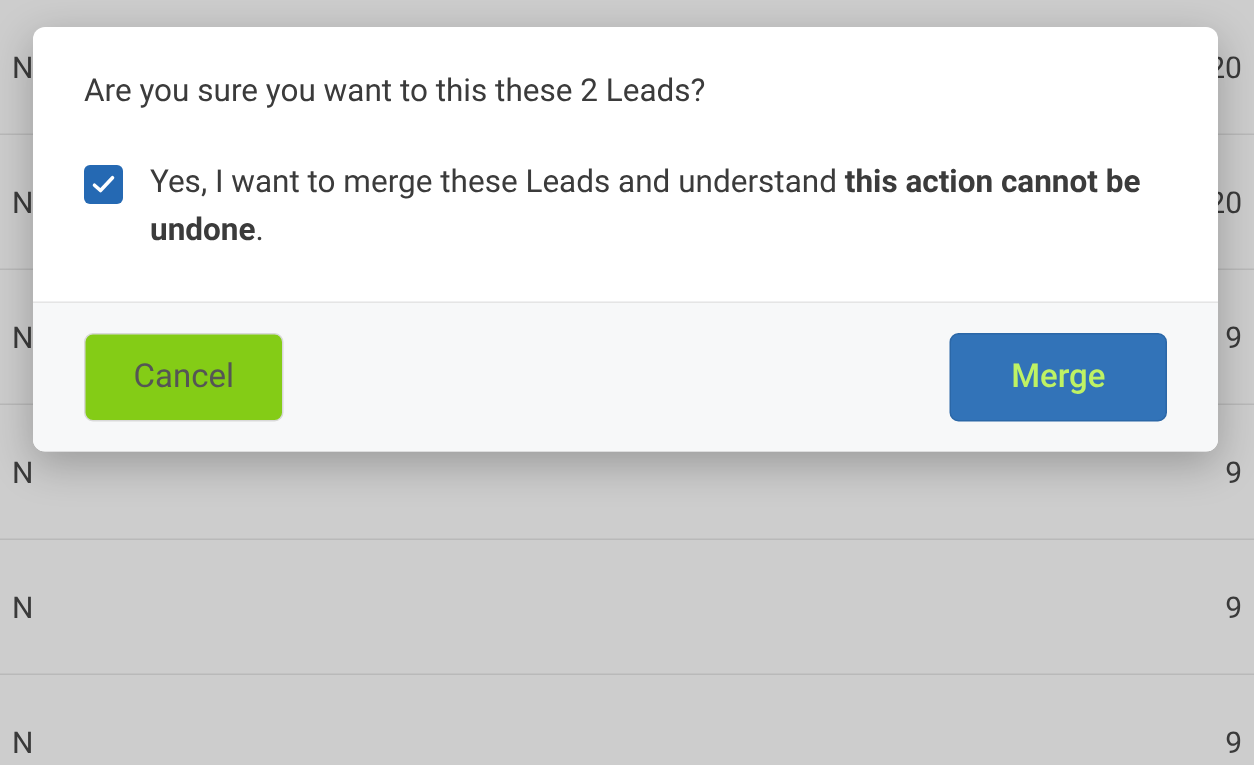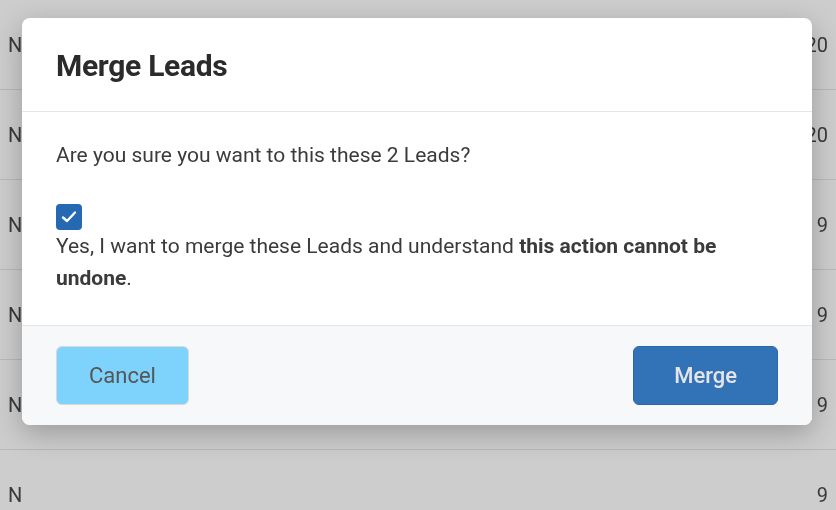--- a/index.html
+++ b/index.html
@@ -58,21 +58,21 @@
       color: #3b3b3b;
       line-height: 1.5;
     }
     .confirm-line {
       margin-bottom: 28px;
     }
     .confirm-line .bold { font-weight: 400; }
     .check-row {
       display: flex;
       align-items: flex-start;
-      flex-direction: column;
+      gap: 18px;
     }
     .checkbox {
       width: 26px;
       height: 26px;
       border-radius: 4px;
       background: #2569b3;
       display: flex;
       align-items: center;
       justify-content: center;
       flex-shrink: 0;
@@ -95,28 +95,28 @@
       align-items: center;
     }
     .btn {
       font-size: 22px;
       border-radius: 6px;
       padding: 16px 32px;
       cursor: pointer;
       font-family: inherit;
     }
     .btn-cancel {
-      background: #7dd3fc;
+      background: #84cc16;
       border: 1px solid #d9d9d9;
       color: #555;
     }
     .btn-merge {
       background: #3273b8;
       border: 1px solid #2b67a7;
-      color: #e5e5e5;
+      color: #bef264;
       font-weight: 500;
       padding: 16px 40px;
     }
   </style>
 </head>
 <body>
 
 <div class="background">
   <div class="bg-row">
     <span class="bg-left">N..</span>
@@ -140,23 +140,20 @@
   </div>
   <div class="bg-row">
     <span class="bg-left">N</span>
     <span class="bg-right">9</span>
   </div>
 </div>
 
 <div class="overlay"></div>
 
 <div class="modal">
-  <div class="modal-header">
-    <h2 class="modal-title">Merge Leads</h2>
-  </div>
   <div class="modal-body">
     <div class="confirm-line">
       <span>Are you sure you want to this these </span><span class="bold">2 Leads</span><span>?</span>
     </div>
     <div class="check-row">
       <div class="checkbox">
         <svg viewBox="0 0 16 16">
           <path d="M2 8.5 L6 12 L14 3.5" stroke="#fff" stroke-width="2.4" fill="none" stroke-linecap="round" stroke-linejoin="round"></path>
         </svg>
       </div>

